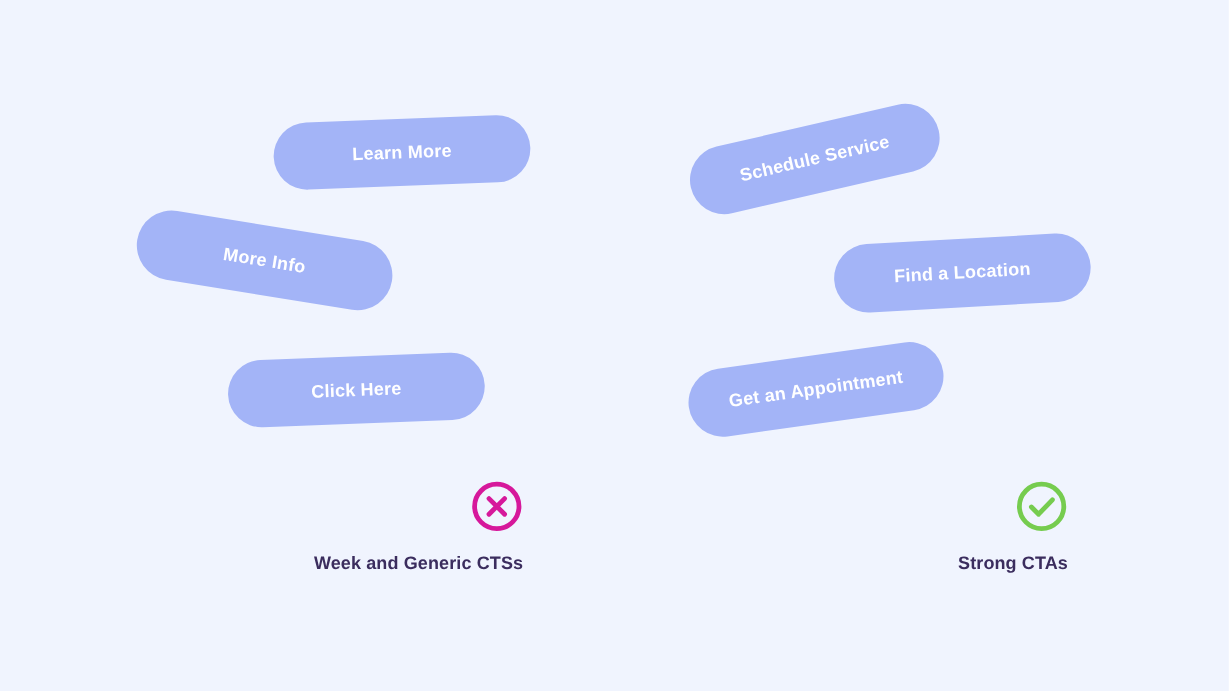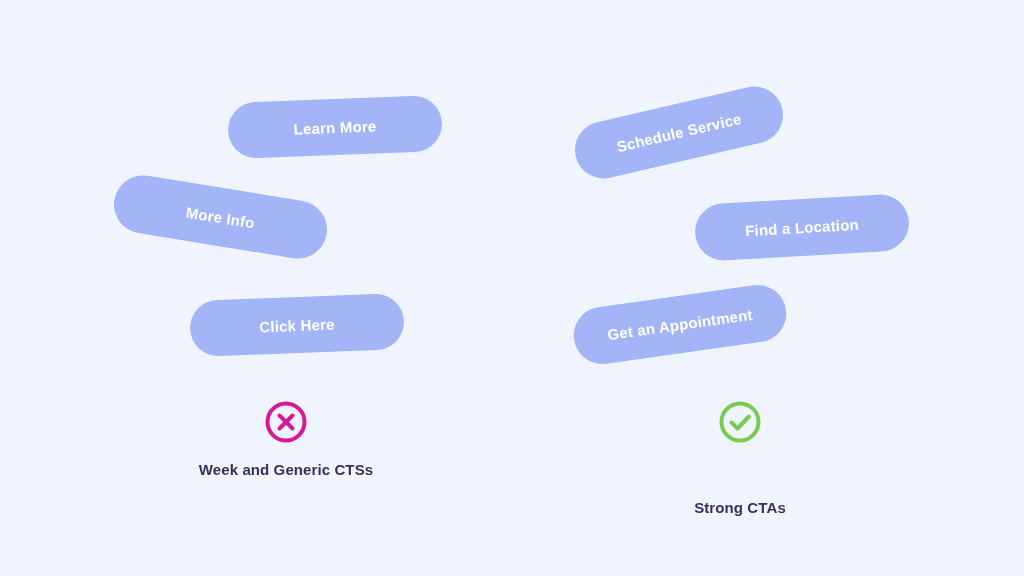--- a/index.html
+++ b/index.html
@@ -91,33 +91,32 @@
     width: 214px;
     height: 57px;
     transform: rotate(-8deg);
   }
 
   
   .verdict {
     position: absolute;
     display: flex;
     flex-direction: column;
-    align-items: center;
+    align-items: flex-end;
     width: 300px;
   }
 
   #verdict-weak {
     left: 136px;
     top: 400px;
   }
 
   #verdict-strong {
     left: 590px;
     top: 400px;
-    gap: 38px;
   }
 
   .verdict-icon {
     width: 44px;
     height: 44px;
     display: block;
   }
 
   .verdict-label {
     margin-top: 18px;

